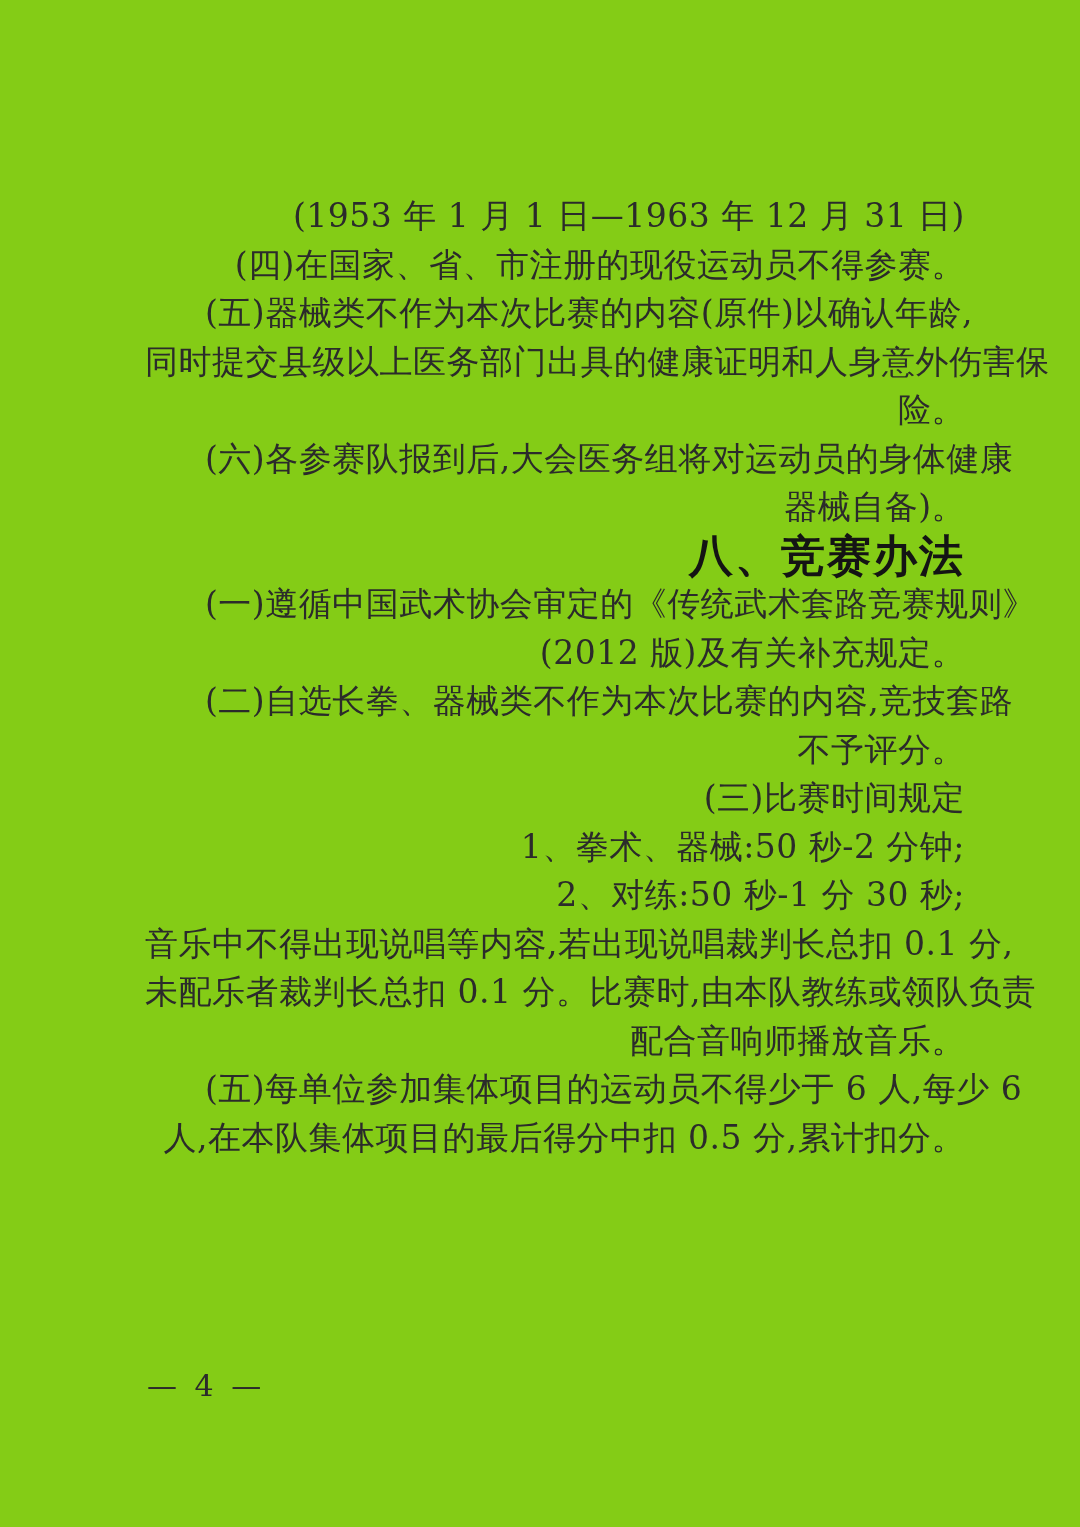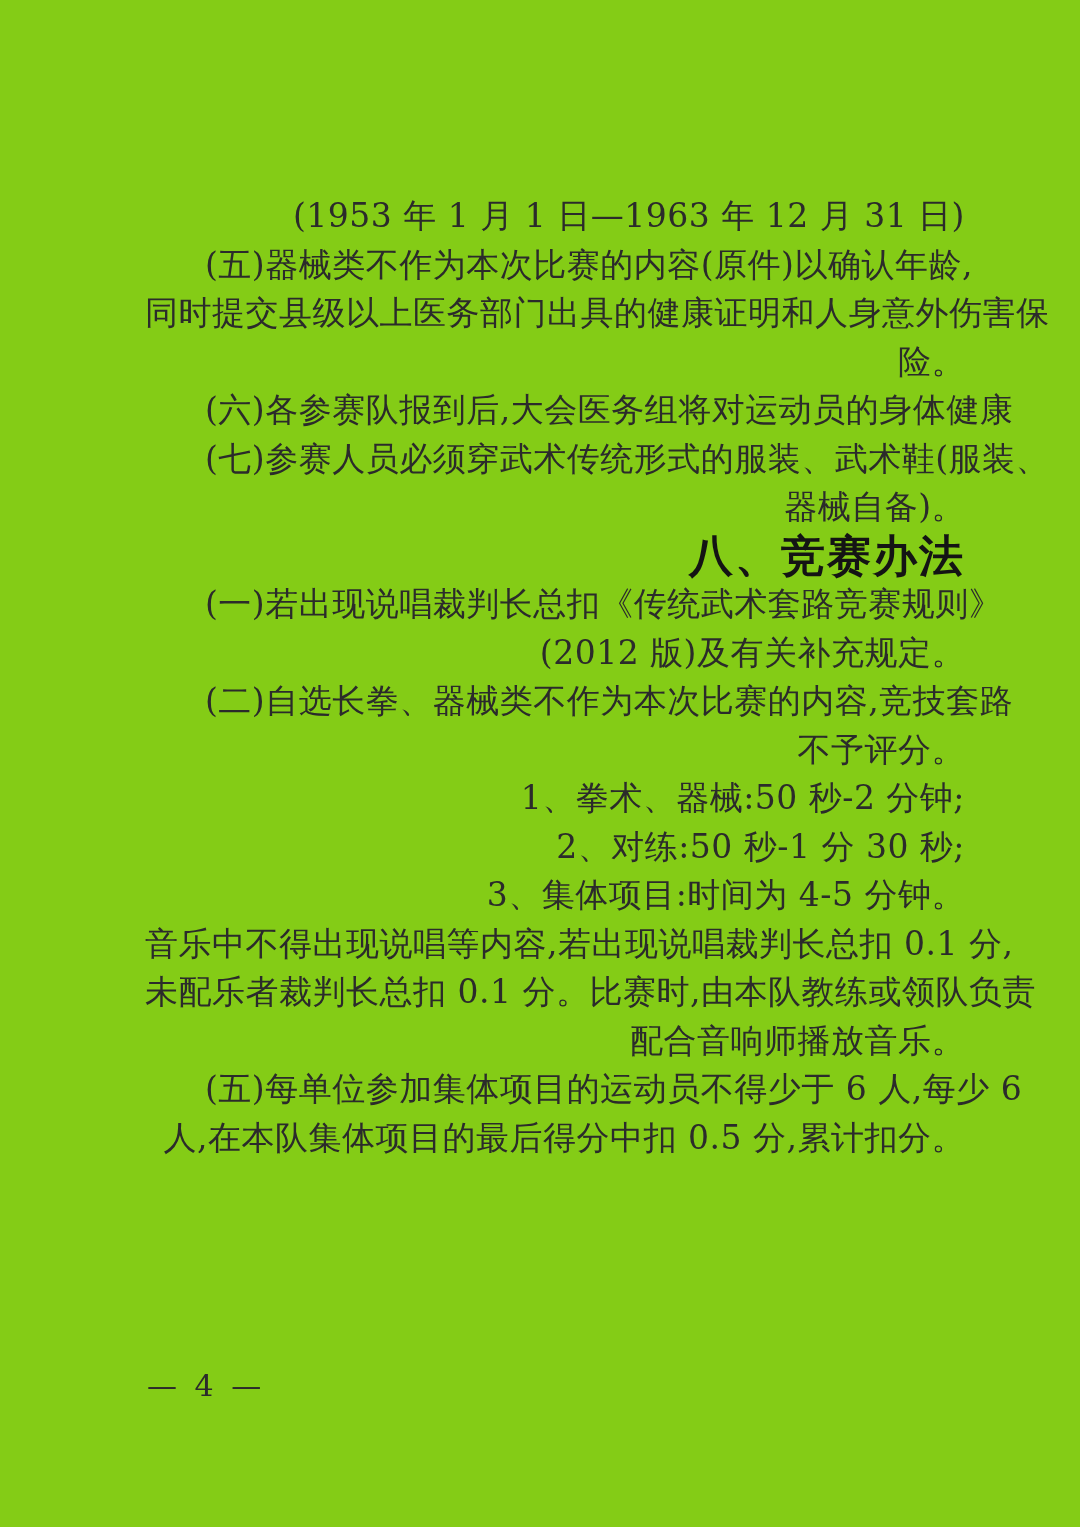--- a/index.html
+++ b/index.html
@@ -52,34 +52,34 @@
     font-family: "DejaVu Serif", "Liberation Serif", serif;
     white-space: pre;
   }
 </style>
 </head>
 <body>
 
 <div class="page">
   <div class="doc-body">
       <div class="line indent">(1953 年 1 月 1 日—1963 年 12 月 31 日)</div>
+      <div class="line indent">(四)在国家、省、市注册的现役运动员不得参赛。</div>
       <div class="line indent">(五)器械类不作为本次比赛的内容(原件)以确认年龄,</div>
       <div class="line">同时提交县级以上医务部门出具的健康证明和人身意外伤害保</div>
       <div class="line">险。</div>
       <div class="line indent">(六)各参赛队报到后,大会医务组将对运动员的身体健康</div>
-      <div class="line indent">(七)参赛人员必须穿武术传统形式的服装、武术鞋(服装、</div>
       <div class="line">器械自备)。</div>
       <div class="line indent heading">八、竞赛办法</div>
-      <div class="line indent">(一)若出现说唱裁判长总扣《传统武术套路竞赛规则》</div>
+      <div class="line indent">(一)遵循中国武术协会审定的《传统武术套路竞赛规则》</div>
       <div class="line">(2012 版)及有关补充规定。</div>
       <div class="line indent">(二)自选长拳、器械类不作为本次比赛的内容,竞技套路</div>
       <div class="line">不予评分。</div>
+      <div class="line indent">(三)比赛时间规定</div>
       <div class="line indent">1、拳术、器械:50 秒-2 分钟;</div>
       <div class="line indent">2、对练:50 秒-1 分 30 秒;</div>
-      <div class="line indent">3、集体项目:时间为 4-5 分钟。</div>
       <div class="line">音乐中不得出现说唱等内容,若出现说唱裁判长总扣 0.1 分,</div>
       <div class="line">未配乐者裁判长总扣 0.1 分。比赛时,由本队教练或领队负责</div>
       <div class="line">配合音响师播放音乐。</div>
       <div class="line indent">(五)每单位参加集体项目的运动员不得少于 6 人,每少 6</div>
       <div class="line">人,在本队集体项目的最后得分中扣 0.5 分,累计扣分。</div>
     </div>
   <div class="page-footer">— 4 —</div>
 </div>
 
 </body></html>

